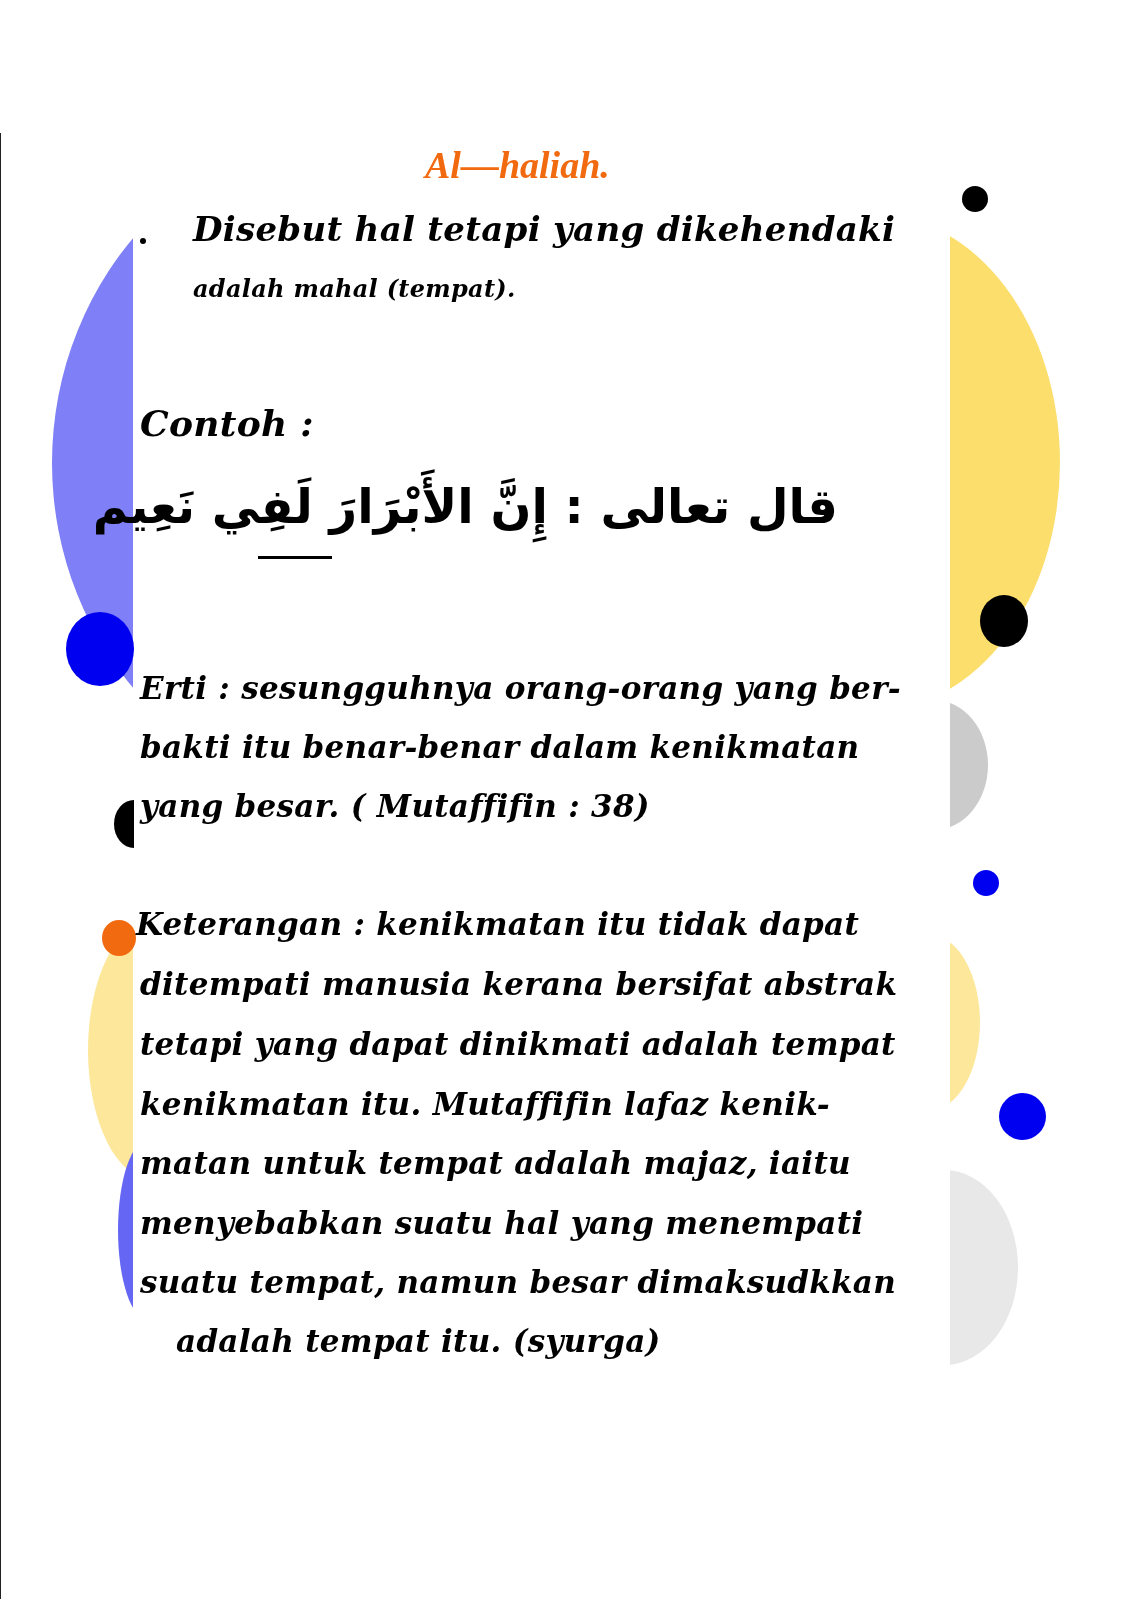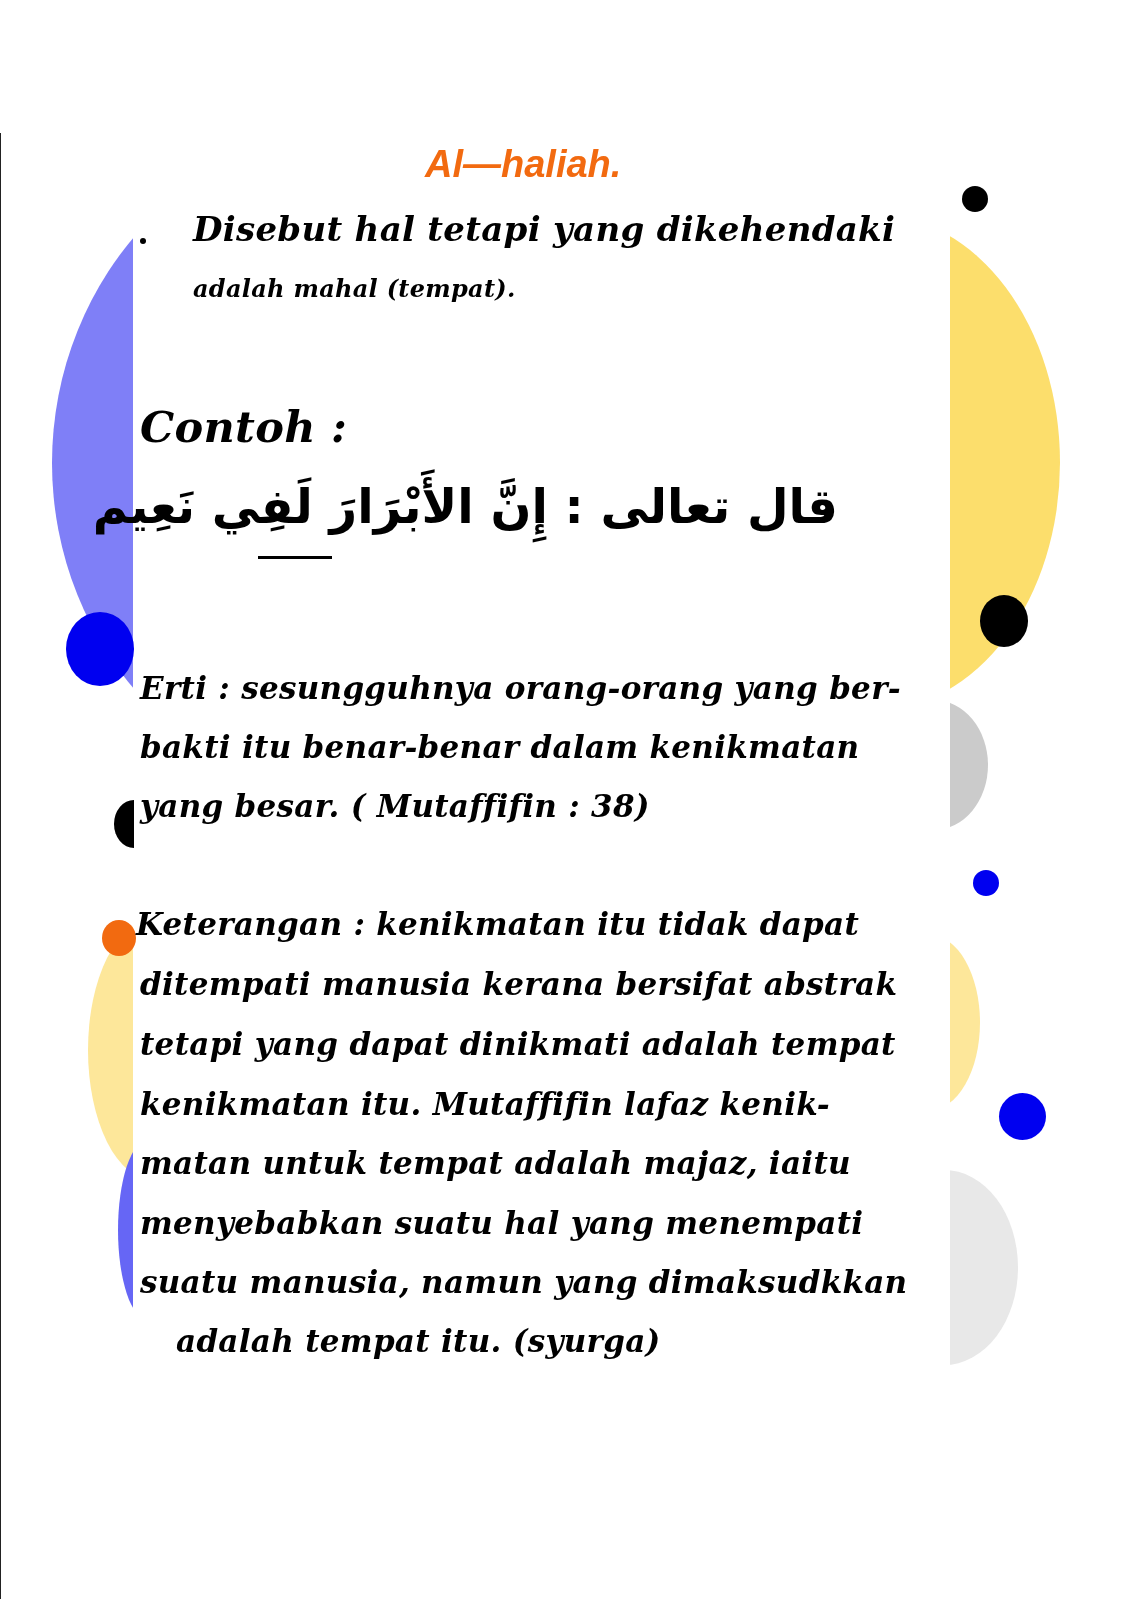--- a/index.html
+++ b/index.html
@@ -15,21 +15,21 @@
   .shape { position: absolute; border-radius: 50%; }
   
   .panel { position: absolute; background: #ffffff; }
   .txt {
     position: absolute; color: #000;
     font-family: "DejaVu Serif", serif; font-weight: bold; font-style: italic;
     font-size: 31px; letter-spacing: 0.3px; white-space: nowrap;
   }
   .title {
     position: absolute; left: 425px; top: 143px;
-    font-family: Liberation Sans, sans-serif; font-weight: bold; font-style: italic;
+    font-family: Liberation Serif, serif; font-weight: bold; font-style: italic;
     font-size: 38px; white-space: nowrap;
   }
   .arabic {
     position: absolute; left: 258px; top: 478px; width: 580px; 
     direction: rtl; font-family: "DejaVu Sans", sans-serif; font-weight: bold;
     font-size: 48px; white-space: nowrap;
   }
   .arabic-underline {
     position: absolute; left: 258px; top: 556px; width: 74px; height: 3px; background: #000;
   }
@@ -63,29 +63,29 @@
 <div class="shape" style="left:973px; top:870px; width:26px; height:26px; background:#0000F0;"></div>
 <div class="shape" style="left:102px; top:920px; width:34px; height:36px; background:#F26A10;"></div>
 <div class="shape" style="left:999px; top:1093px; width:47px; height:47px; background:#0000F0;"></div>
 
 <div class="title" style="color:#F26A10;">Al—haliah.</div>
 
 <div class="bullet-dot"></div>
 <div class="txt" style="left:193px; top:209px; font-size:34px;">Disebut hal tetapi yang dikehendaki</div>
 <div class="txt" style="left:193px; top:274px; font-size:24px;">adalah mahal (tempat).</div>
 
-<div class="txt" style="left:140px; top:402px; font-size:43px;">Contoh :</div>
+<div class="txt" style="left:140px; top:402px; font-size:36px;">Contoh :</div>
 
 <div class="arabic">قال تعالى : إِنَّ الأَبْرَارَ لَفِي نَعِيم</div>
 <div class="arabic-underline"></div>
 
 <div class="txt" style="left:140px; top:670px;">Erti : sesungguhnya orang-orang yang ber-</div>
 <div class="txt" style="left:140px; top:729px;">bakti itu benar-benar dalam kenikmatan</div>
 <div class="txt" style="left:140px; top:788px;">yang besar. ( Mutaffifin : 38)</div>
 
 <div class="txt" style="left:136px; top:906px;">Keterangan : kenikmatan itu tidak dapat</div>
 <div class="txt" style="left:140px; top:966px;">ditempati manusia kerana bersifat abstrak</div>
 <div class="txt" style="left:140px; top:1026px;">tetapi yang dapat dinikmati adalah tempat</div>
 <div class="txt" style="left:140px; top:1086px;">kenikmatan itu. Mutaffifin lafaz kenik-</div>
 <div class="txt" style="left:140px; top:1145px;">matan untuk tempat adalah majaz, iaitu</div>
 <div class="txt" style="left:140px; top:1205px;">menyebabkan suatu hal yang menempati</div>
-<div class="txt" style="left:140px; top:1264px;">suatu manusia, namun yang dimaksudkkan</div>
+<div class="txt" style="left:140px; top:1264px;">suatu tempat, namun besar dimaksudkkan</div>
 <div class="txt" style="left:140px; top:1323px;margin-left:36px;">adalah tempat itu. (syurga)</div>
 
 </body></html>

